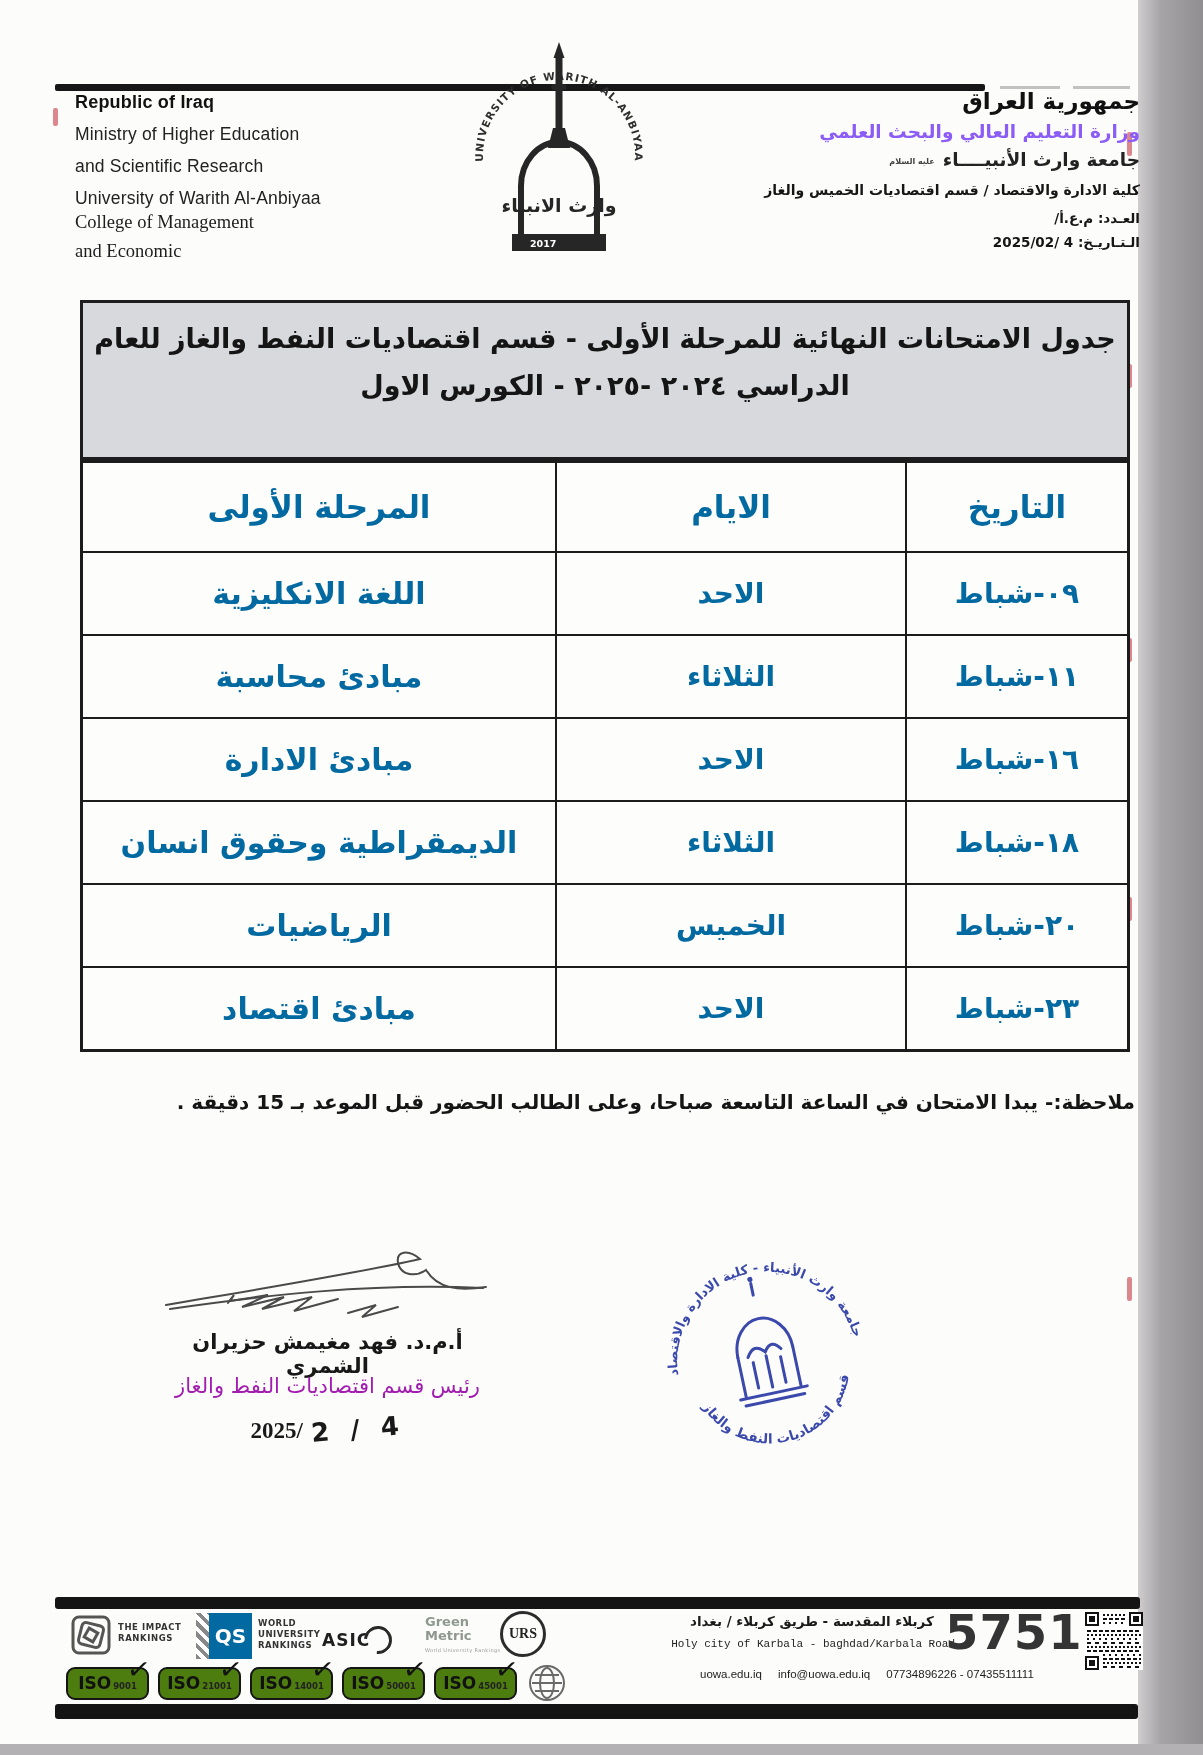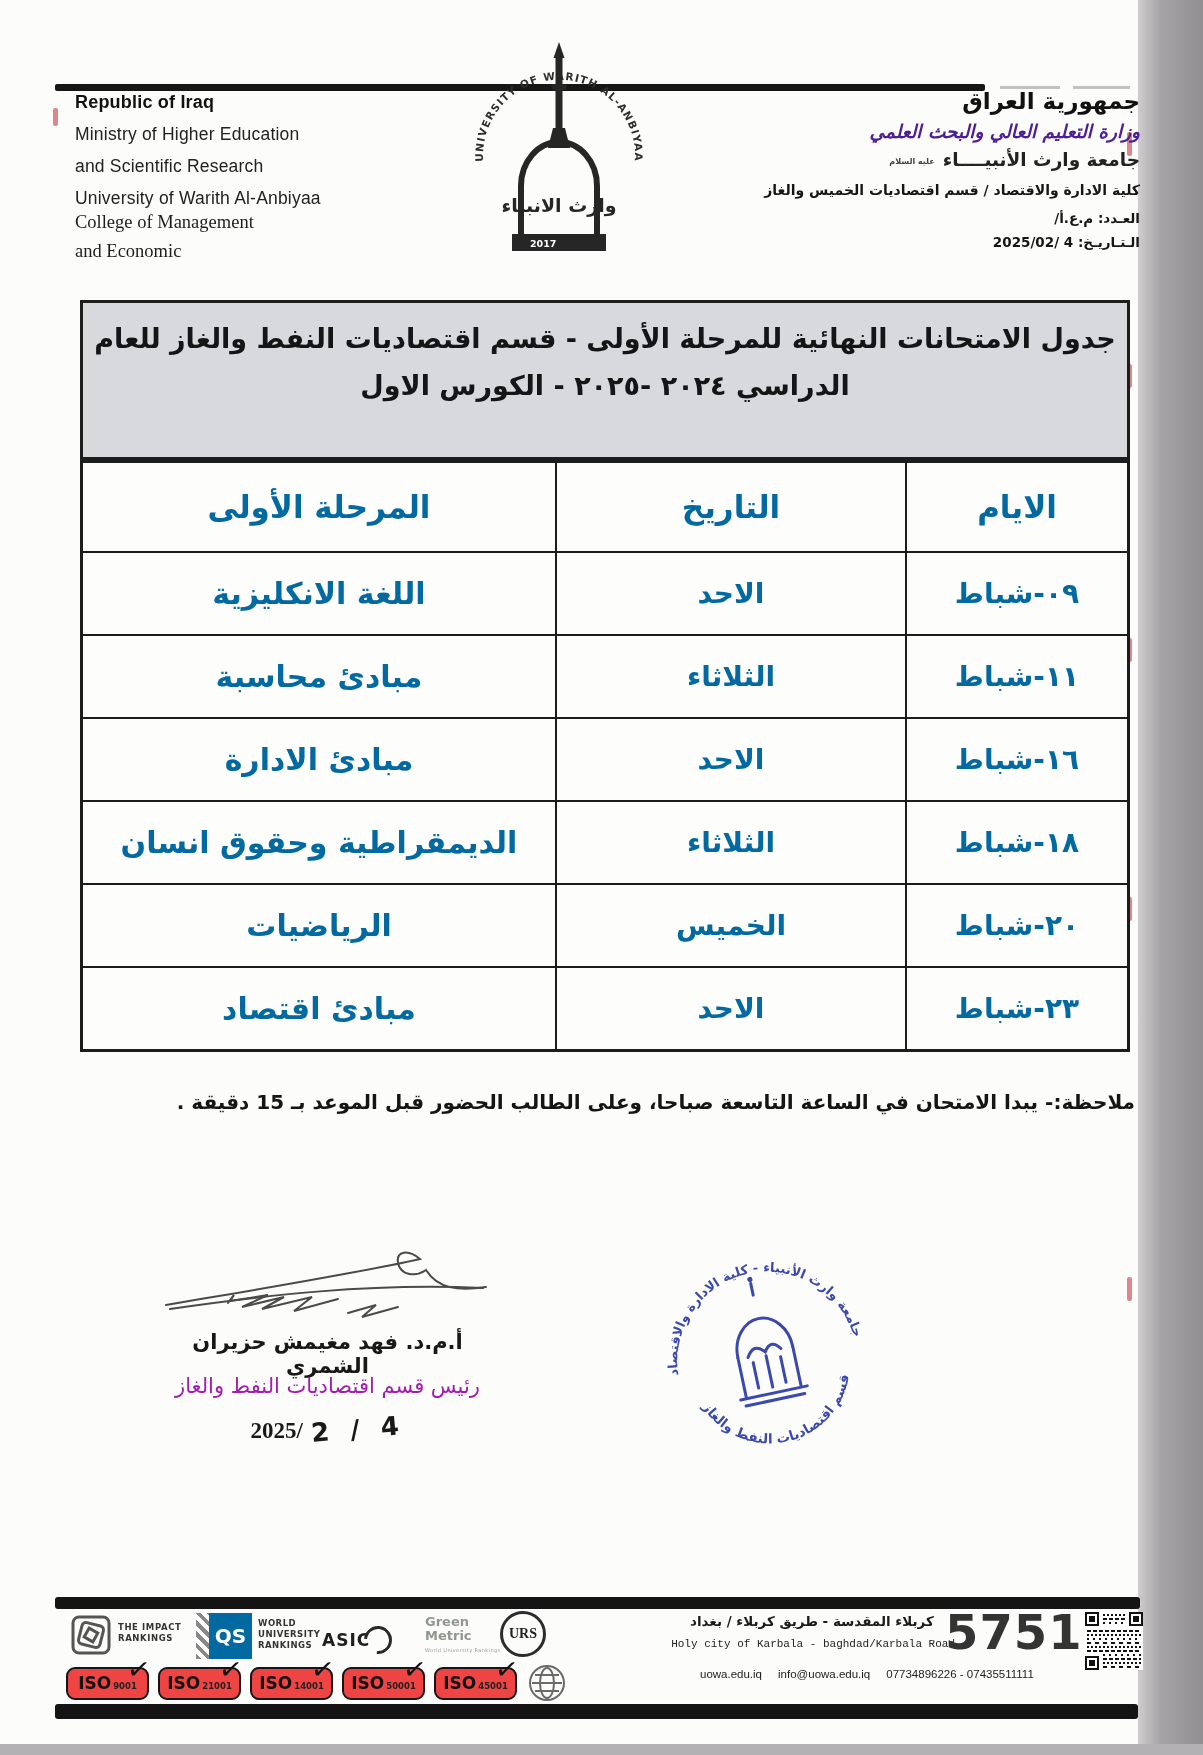--- a/index.html
+++ b/index.html
@@ -16,21 +16,21 @@
   .rule-dash{height:3px;background:#9b9b9b;opacity:.6;}
   
   .hleft{left:75px;top:92px;width:370px;font-family:"Liberation Sans","DejaVu Sans",sans-serif;}
   .hleft p{margin:0 0 11px 0;font-size:17.5px;letter-spacing:.2px;color:#222;}
   .hleft p.b{font-weight:bold;font-size:18px;color:#111;}
   .hcollege{left:75px;top:212px;width:370px;font-family:"Liberation Serif","DejaVu Serif",serif;}
   .hcollege p{margin:0 0 8px 0;font-size:18.5px;color:#1d1d1d;}
   
   .hright{right:63px;top:88px;width:560px;text-align:right;direction:rtl;}
   .hr1{font-size:23px;font-weight:bold;margin:0 0 7px 0;color:#111;}
-  .hr2{font-size:18.5px;font-weight:bold;margin:0 0 7px 0;color:#4c1d95;font-style:italic;}
+  .hr2{font-size:18.5px;font-weight:bold;margin:0 0 7px 0;color:#8b5cf6;}
   .hr3{font-size:18.5px;font-weight:bold;margin:0 0 12px 0;color:#222;}
   .honor{font-size:8px;color:#444;margin-right:8px;vertical-align:middle;}
   .hr4{font-size:14px;font-weight:bold;margin:0 0 12px 0;color:#161616;}
   .hr5{font-size:13.5px;font-weight:bold;margin:0 0 8px 0;color:#161616;}
   .hr6{font-size:13.5px;font-weight:bold;margin:0;color:#161616;}
   
   .title-box{left:80px;top:300px;width:1050px;height:160px;box-sizing:border-box;
      border:3px solid #1d1d1d;background:#d8d9dd;text-align:center;direction:rtl;}
   .title-box .t1{margin-top:20px;font-size:27px;font-weight:bold;color:#151515;}
   .title-box .t2{margin-top:16px;font-size:27px;font-weight:bold;color:#151515;}
@@ -72,21 +72,21 @@
   .asic{left:322px;top:1626px;font-size:17px;font-weight:bold;color:#1f1f1f;letter-spacing:1px;display:flex;align-items:center;}
   .asic-c{width:22px;height:22px;border:3px solid #2a2a2a;border-left-color:transparent;border-radius:50%;
      margin-left:-6px;transform:rotate(-40deg);}
   .green{left:425px;top:1615px;color:#8f988f;line-height:14px;font-size:13px;font-weight:bold;}
   .green .sub{font-size:5px;color:#9a9a9a;letter-spacing:.4px;font-weight:normal;}
   .urs{left:500px;top:1611px;width:46px;height:46px;border:3px solid #2c2c2c;border-radius:50%;
      box-sizing:border-box;display:flex;align-items:center;justify-content:center;
      font-family:"Liberation Serif","DejaVu Serif",serif;font-size:14px;font-weight:bold;color:#222;}
   .iso-row{left:66px;top:1662px;display:flex;gap:9px;align-items:center;}
   .iso-badge{position:relative;width:83px;height:33px;border:2.5px solid #151515;border-radius:9px;
-     background:#ef4444;box-sizing:border-box;display:flex;align-items:baseline;justify-content:center;
+     background:#4d7c0f;box-sizing:border-box;display:flex;align-items:baseline;justify-content:center;
      gap:2px;padding-top:4px;}
   .iso-label{font-size:17px;font-weight:bold;color:#111;}
   .iso-num{font-size:8.5px;font-weight:bold;color:#222;}
   .iso-check{position:absolute;top:-16px;right:-3px;font-size:28px;font-weight:bold;color:#131313;
      transform:rotate(8deg);}
   .addr-ar{left:690px;top:1613px;width:265px;direction:rtl;text-align:left;
      font-size:13.5px;font-weight:bold;color:#1b1b1b;}
   .addr-en{left:660px;top:1638px;width:295px;text-align:right;font-size:11px;color:#222;
      font-family:Liberation Mono, monospace;}
   .doc-num{left:945px;top:1604px;font-size:48px;font-weight:600;color:#343434;letter-spacing:1px;}
@@ -152,22 +152,22 @@
     <p class="hr6">الـتـاريـخ: 4 /2025/02</p>
   </div>
 
   <div class="abs title-box">
     <div class="t1">جدول الامتحانات النهائية للمرحلة الأولى - قسم اقتصاديات النفط والغاز للعام</div>
     <div class="t2">الدراسي ٢٠٢٤ -٢٠٢٥ - الكورس الاول</div>
   </div>
 
   <div class="abs sched">
     <div class="cell hd c-sub">المرحلة الأولى</div>
+    <div class="cell hd c-day bl">الايام</div>
     <div class="cell hd c-date bl">التاريخ</div>
-    <div class="cell hd c-day bl">الايام</div>
 
     <div class="cell bd c-sub bt">اللغة الانكليزية</div>
     <div class="cell bd c-day bl bt">الاحد</div>
     <div class="cell bd c-date bl bt">٠٩-شباط</div>
 
     <div class="cell bd c-sub bt">مبادئ محاسبة</div>
     <div class="cell bd c-day bl bt">الثلاثاء</div>
     <div class="cell bd c-date bl bt">١١-شباط</div>
 
     <div class="cell bd c-sub bt">مبادئ الادارة</div>

